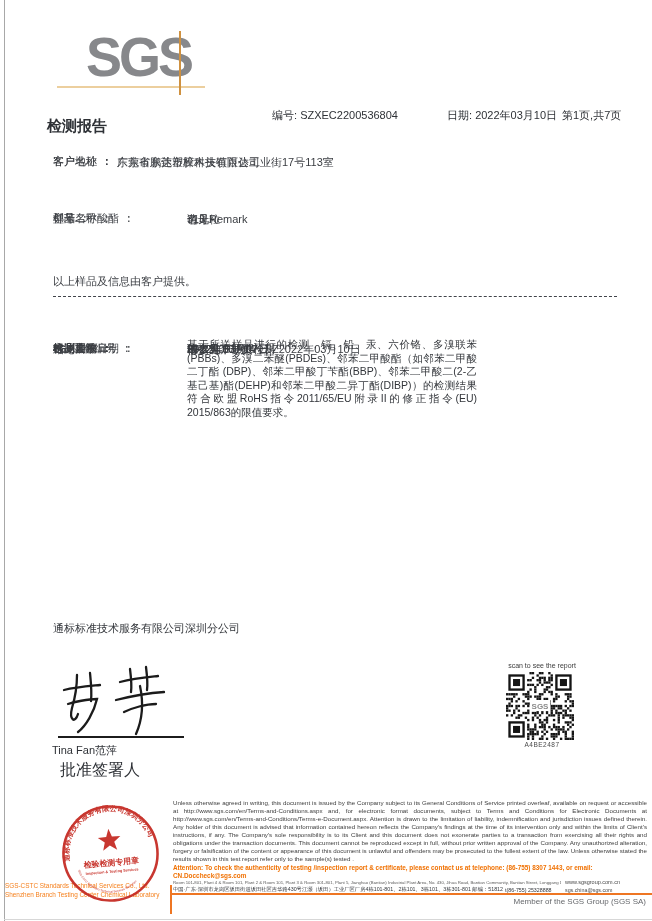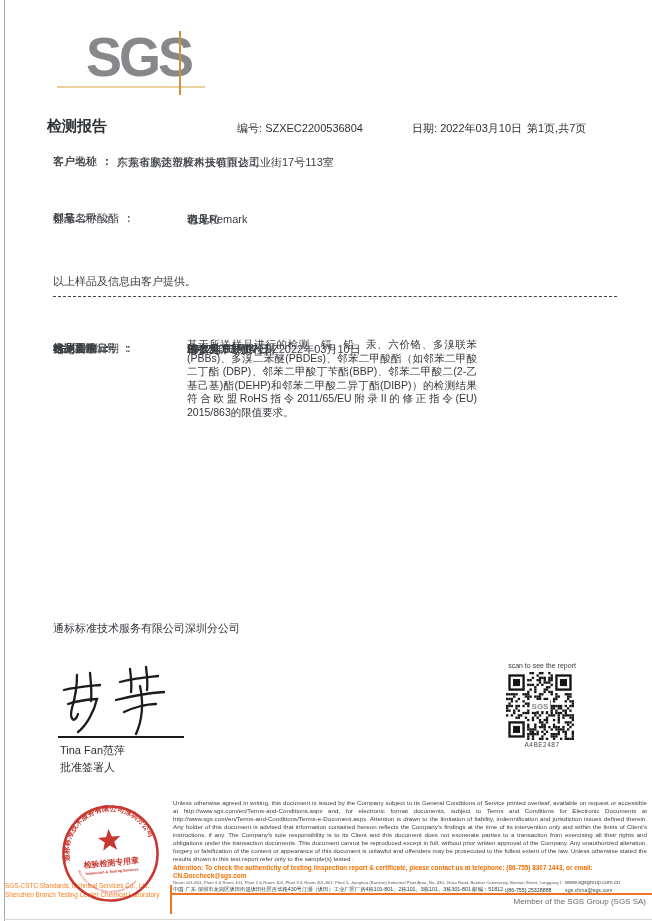--- a/index.html
+++ b/index.html
@@ -11,21 +11,21 @@
   .edge-left{position:absolute;left:4px;top:0;width:1px;height:921px;background:#a8a8a8;}
   .edge-bottom{position:absolute;left:4px;bottom:1px;width:648px;height:1px;background:#d7d7d7;}
 
   
   .logo{position:absolute;left:86px;top:30px;font-size:54px;font-weight:bold;
         letter-spacing:-3px;color:#87888b;line-height:1;transform:scaleY(1.02);}
   .logo-hline{position:absolute;left:57px;top:86px;width:148px;height:2px;background:#eccf9e;}
   .logo-vline{position:absolute;left:179px;top:31px;width:2px;height:64px;background:#cf9140;}
 
   .title{position:absolute;left:47px;top:117px;font-size:15px;font-weight:bold;color:#2e3136;}
-  .hdr-item{position:absolute;top:121px;font-size:11px;color:#2e3136;white-space:nowrap;}
+  .hdr-item{position:absolute;top:108px;font-size:11px;color:#2e3136;white-space:nowrap;margin-left:35px;}
   .hdr-no{left:237px;}
   .hdr-date{left:412px;}
   .hdr-page{left:527px;}
 
   
   .row{position:relative;font-size:11px;line-height:22px;white-space:nowrap;}
   .row .lab{position:absolute;left:0;top:0;font-family:Liberation Mono, monospace;}
   .client-sec{position:absolute;left:53px;top:151px;width:560px;}
   .client-sec .val{position:absolute;left:64px;top:0;}
   .sample-sec{position:absolute;left:53px;top:208px;width:560px;}
@@ -35,22 +35,22 @@
   .work-sec{position:absolute;left:53px;top:326px;width:570px;margin-top:12px;}
   .concl-row{position:relative;font-size:11px;line-height:22px;}
   .concl-row .lab{position:absolute;left:0;top:0;}
   .concl-text{margin-left:134px;width:290px;font-size:10.5px;line-height:13.6px;
               white-space:normal;text-align:justify;color:#33363b;}
 
   
   .sig-company{position:absolute;left:53px;top:621px;font-size:11px;line-height:15px;color:#33363b;}
   .sig-svg{position:absolute;left:50px;top:664px;}
   .sig-line{position:absolute;left:58px;top:736px;width:126px;height:2px;background:#1c1c1c;}
-  .sig-name{position:absolute;left:60px;top:743px;font-size:11px;color:#2e3136;}
-  .sig-role{position:absolute;left:60px;top:760px;font-size:11px;color:#2e3136;}
+  .sig-name{position:absolute;left:52px;top:743px;font-size:11px;color:#2e3136;}
+  .sig-role{position:absolute;left:60px;top:760px;font-size:16px;color:#2e3136;}
 
   
   .qr-caption{position:absolute;left:492px;top:662px;width:100px;text-align:center;font-size:7px;color:#3c3c3c;}
   .qr-box{position:absolute;left:506px;top:672px;width:68px;height:68px;}
   .qr-id{position:absolute;left:492px;top:741px;width:100px;text-align:center;font-size:6.5px;letter-spacing:.5px;color:#4a4a4a;}
 
   
   .stamp{position:absolute;left:61px;top:804px;width:99px;height:99px;transform:rotate(-5deg);opacity:.92;z-index:3;}
   .org-lines{position:absolute;left:5px;top:881px;z-index:2;color:#f58220;font-size:6.4px;line-height:9px;white-space:nowrap;}
 

